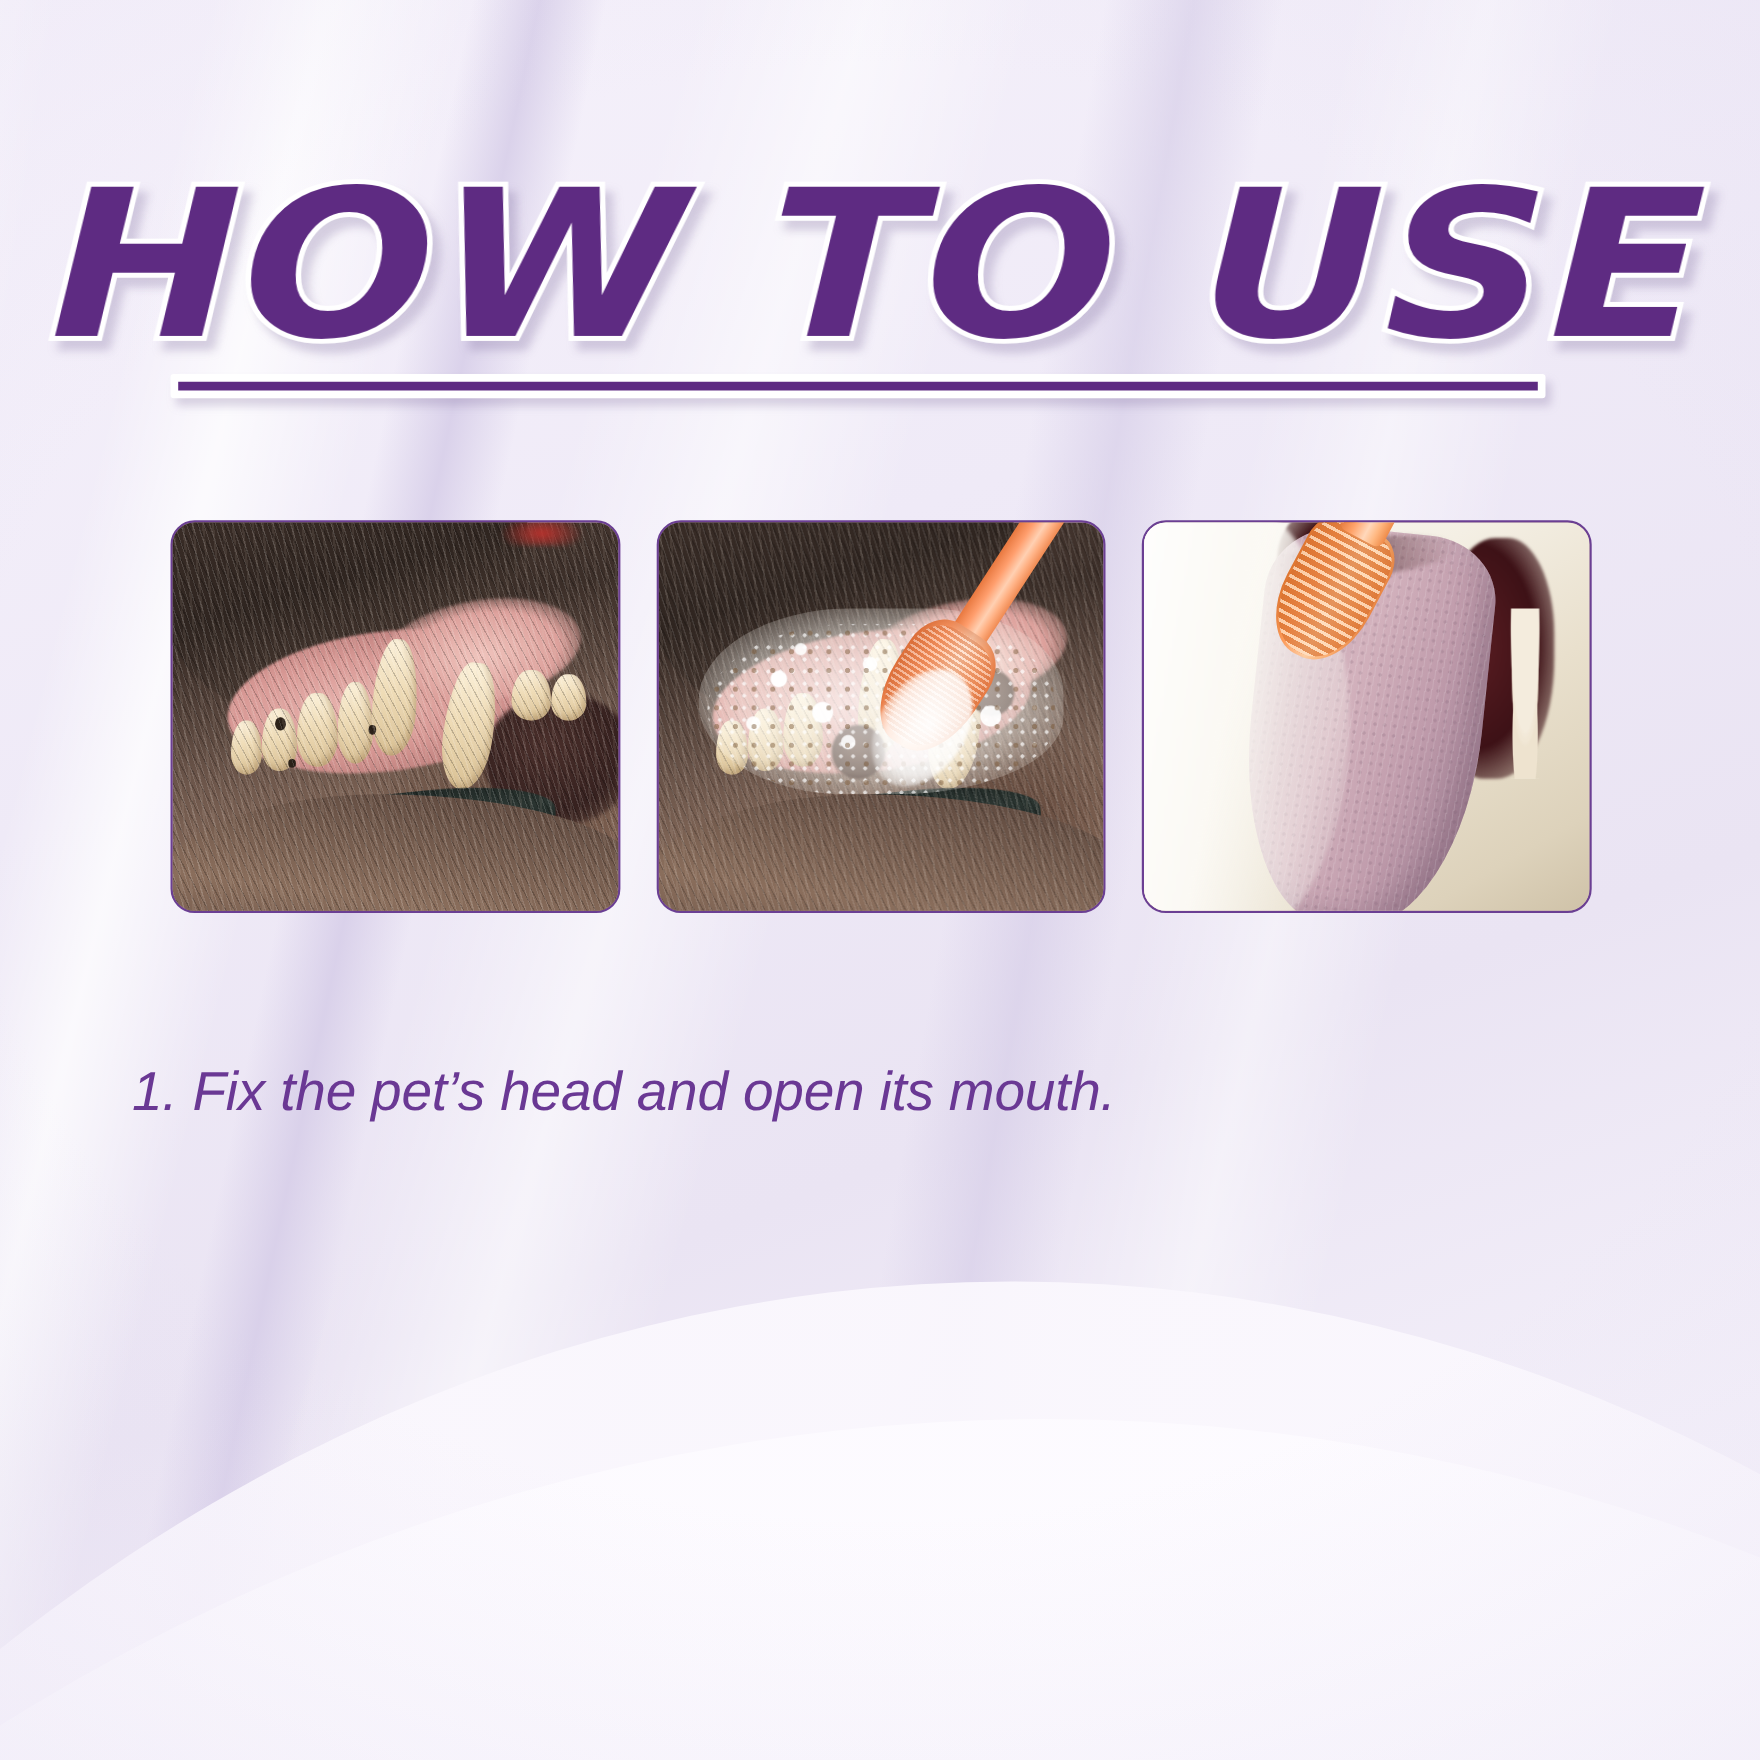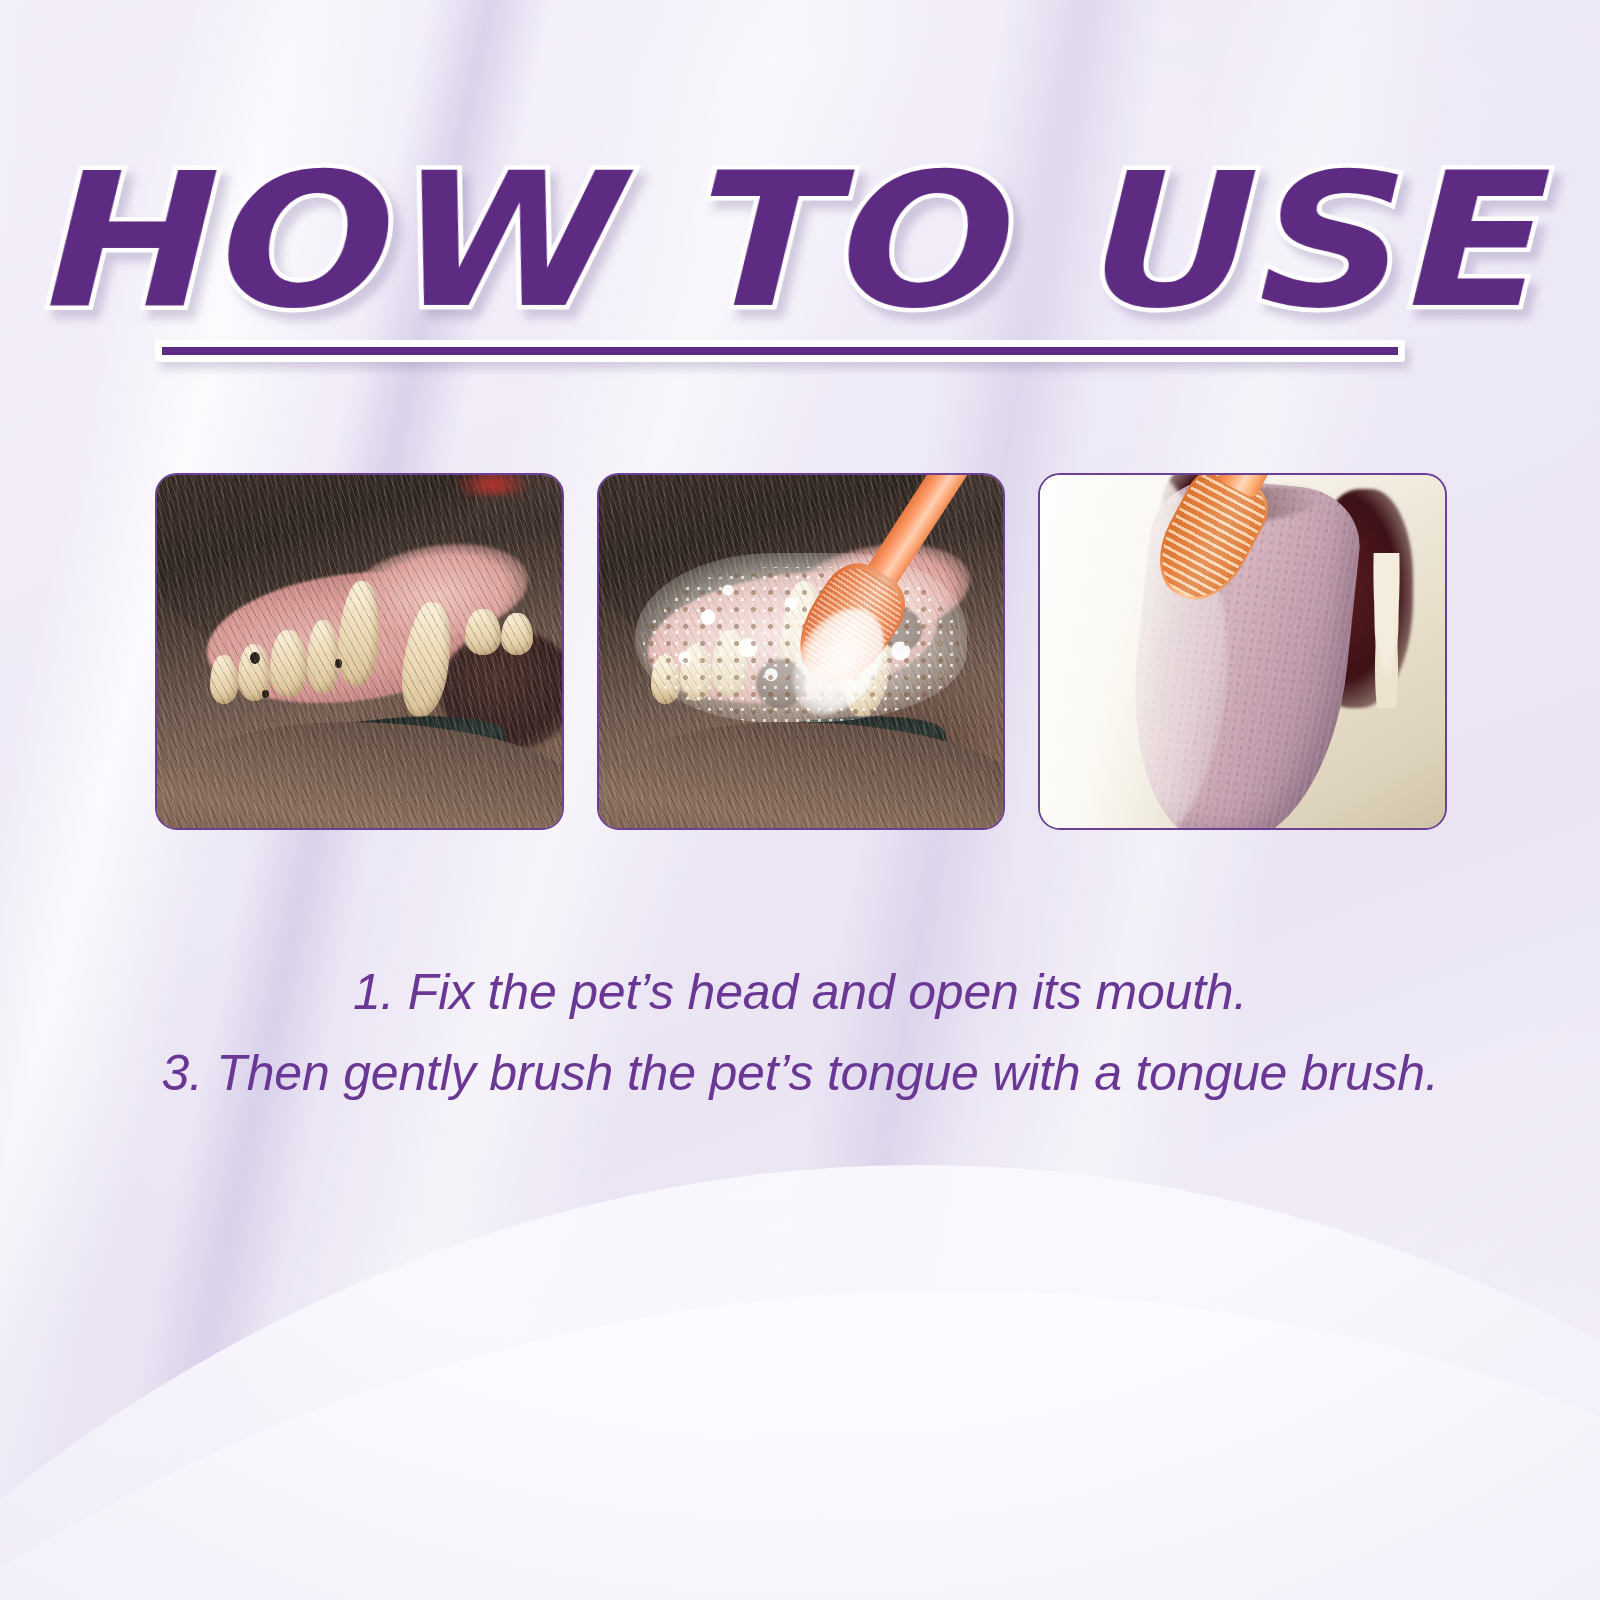--- a/index.html
+++ b/index.html
@@ -377,21 +377,21 @@
     background: linear-gradient(to right, #ef8b49 0%, #ffb881 22%, #ffd8bb 42%, #ffa36a 70%, #e3783a 100%);
     border-radius: 8px;
   }
 
   
   .steps {
     position: absolute;
     left: 120px;
     right: 120px;
     top: 955px;
-    text-align: center;
+    text-align: left;
     color: #6a3894;
     font-family: "Liberation Sans", sans-serif;
     font-style: italic;
     font-weight: 400;
     font-size: 50px;
     line-height: 1.50;
     letter-spacing: -0.004em;
   }
   .step { margin: 0; padding: 0; }
   .step + .step { margin-top: 6px; }
@@ -490,16 +490,15 @@
           <div class="tbrush-stem"></div>
 
         </div>
       </div>
     </div>
 
   </div>
 
   <div class="steps">
     <p class="step">1. Fix the pet’s head and open its mouth.</p>
-    <p class="step">3. Then gently brush the pet’s tongue with a tongue brush.</p>
   </div>
 
 </div>
 
 </body></html>

